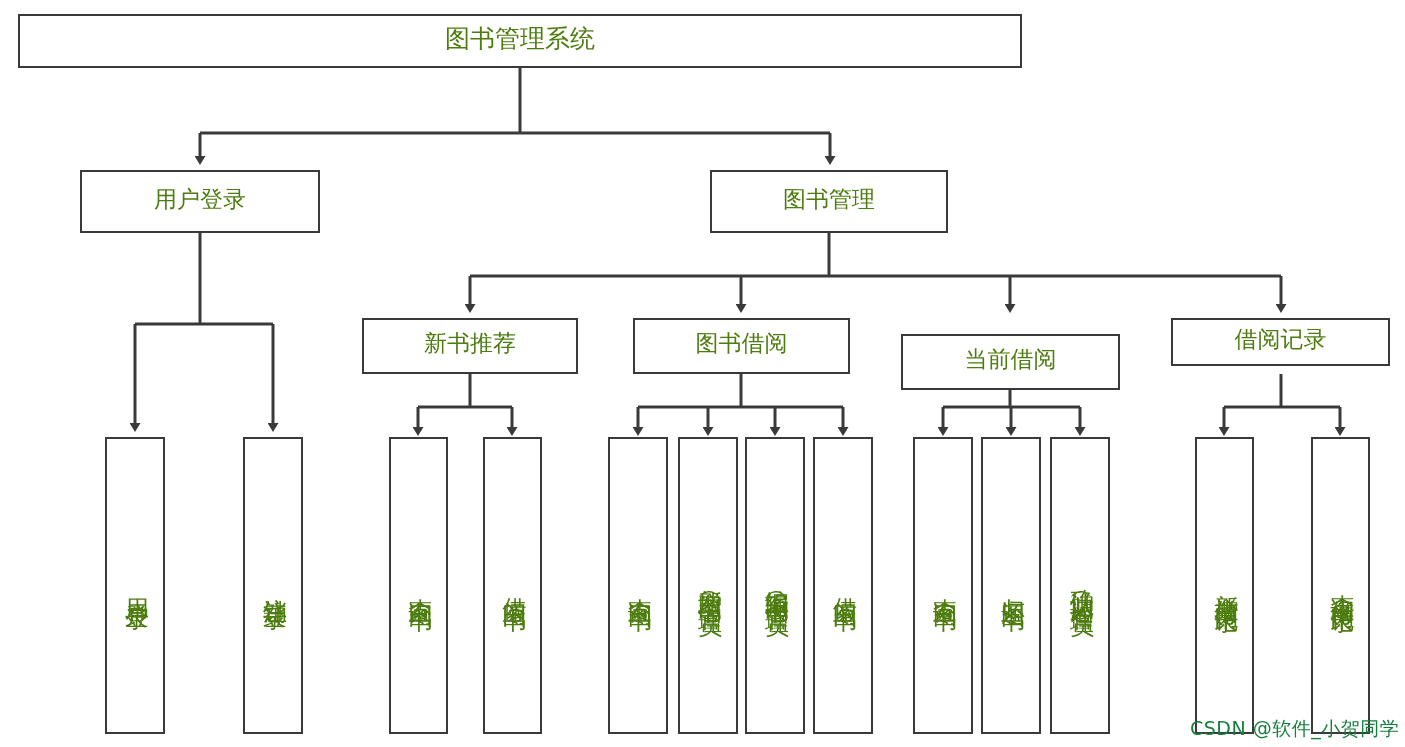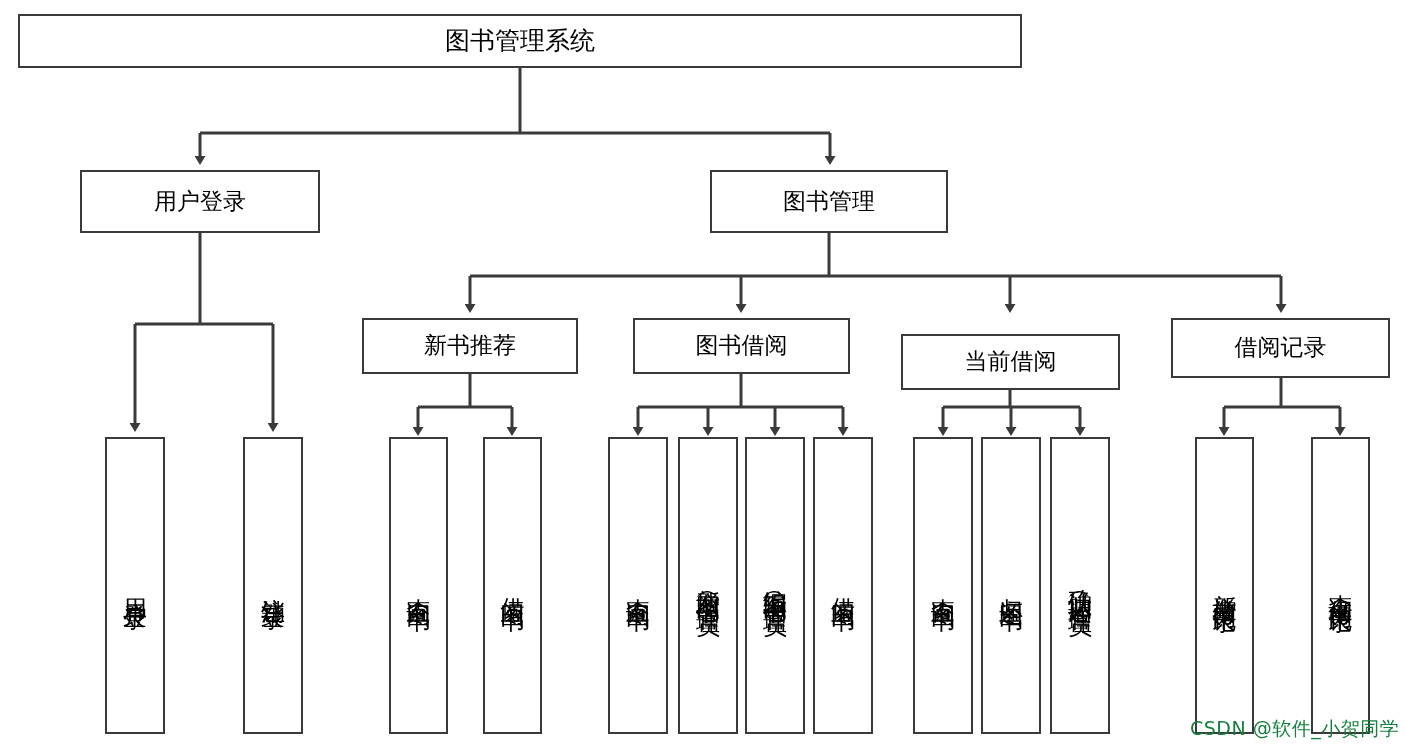--- a/index.html
+++ b/index.html
@@ -25,21 +25,22 @@
     height: 747px;
   }
   .node {
     position: absolute;
     box-sizing: border-box;
     border: 2.5px solid #3a3a3a;
     background: #ffffff;
     display: flex;
     align-items: center;
     justify-content: center;
-    color: #000000;
+    color: #4d7c0f;
+    font-family: Liberation Mono, monospace;
   }
   .node .label {
     display: block;
     text-align: center;
     line-height: 1.18;
   }
   .node-root .label { font-size: 25px; }
   .node-l2 .label { font-size: 23px; }
   .node-l3 .label { font-size: 23px; }
   .node-leaf {
@@ -133,21 +134,21 @@
 
   <div class="node node-l3" style="left:362px; top:318px; width:216px; height:56px;">
     <span class="label">新书推荐</span>
   </div>
   <div class="node node-l3" style="left:633px; top:318px; width:217px; height:56px;">
     <span class="label">图书借阅</span>
   </div>
   <div class="node node-l3" style="left:901px; top:318px; width:219px; height:56px;margin-top:16px;">
     <span class="label">当前借阅</span>
   </div>
-  <div class="node node-l3" style="left:1171px; top:318px; width:219px; height:60px;">
+  <div class="node node-l3" style="left:1171px; top:318px; width:219px; height:48px;">
     <span class="label">借阅记录</span>
   </div>
 
   <div class="node node-leaf" style="left:105px; top:437px; width:60px; height:297px;">
     <span class="label">用户登录</span>
   </div>
   <div class="node node-leaf" style="left:243px; top:437px; width:60px; height:297px;">
     <span class="label">注销登录</span>
   </div>
   <div class="node node-leaf" style="left:389px; top:437px; width:59px; height:297px;">

